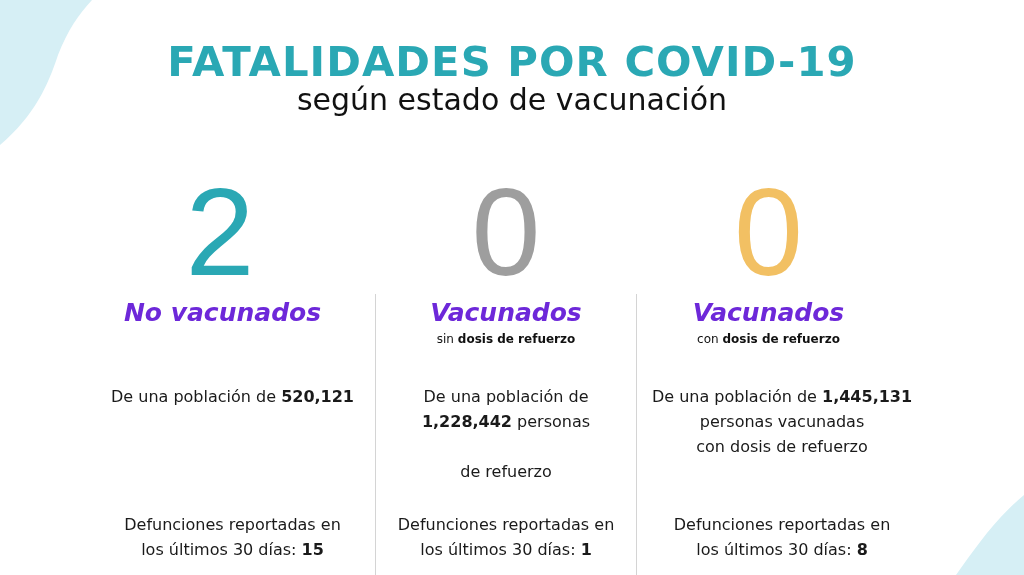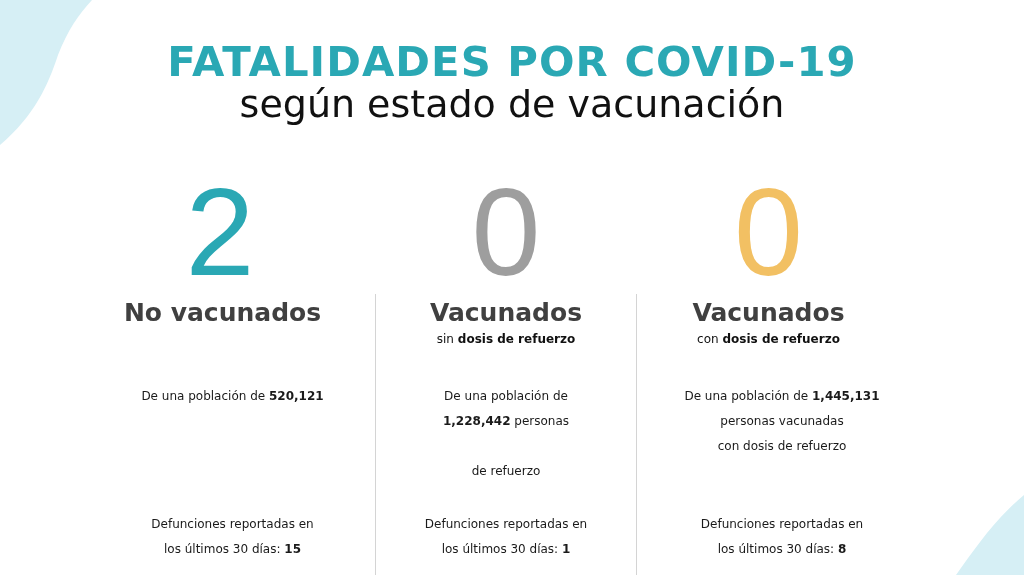--- a/index.html
+++ b/index.html
@@ -15,55 +15,55 @@
 
     .title {
       position: absolute; left: 0; top: 38px; width: 1024px; text-align: center;
       font-family: "DejaVu Sans", sans-serif; font-weight: bold;
       font-size: 41px; letter-spacing: 1px;
       transform: scaleX(1.02);
     }
     .subtitle {
       position: absolute; left: 0; top: 82px; width: 1024px; text-align: center;
       font-family: "DejaVu Sans", sans-serif;
-      font-size: 38px; color: #111;
+      font-size: 30px; color: #111;
     }
 
     .col { position: absolute; top: 0; height: 575px; text-align: center; }
     .col-1 { left: 90px; width: 285px; }
     .col-2 { left: 376px; width: 260px; }
     .col-3 { left: 637px; width: 300px; }
 
     .big-num {
       position: absolute; left: 0; right: 0; top: 170px;
       font-family: "Liberation Sans", sans-serif;
       font-size: 124px; line-height: 124px; font-weight: normal;
     }
     .col-1 .big-num { left: -25px; }
     .col-3 .big-num { left: -37px; }
 
     .heading {
       position: absolute; left: 0; right: 0; top: 298px;
       font-family: "DejaVu Sans", sans-serif; font-weight: bold;
-      font-size: 25px; color: #404040;
+      font-size: 25px; color: #6d28d9; font-style: italic;
     }
     .col-1 .heading { left: -20px; }
     .col-3 .heading { left: -37px; }
     .subheading {
       position: absolute; left: 0; right: 0; top: 332px;
       font-family: "DejaVu Sans", sans-serif;
       font-size: 12px; color: #111;
     }
     .col-3 .subheading { left: -37px; }
     .subheading b { font-weight: bold; }
 
     .para {
       position: absolute; left: 0; right: 0;
       font-family: "DejaVu Sans", sans-serif;
-      font-size: 12px; line-height: 25px; color: #1a1a1a;
+      font-size: 16px; line-height: 25px; color: #1a1a1a;
     }
     .para b { font-weight: bold; }
     .pop { top: 384px; }
     .deaths { top: 512px; text-align: center; }
     .col-3 .para { left: -10px; }
 
     .divider {
       position: absolute; width: 1px; background: #d4d4d4;
       top: 294px; height: 281px;
     }

